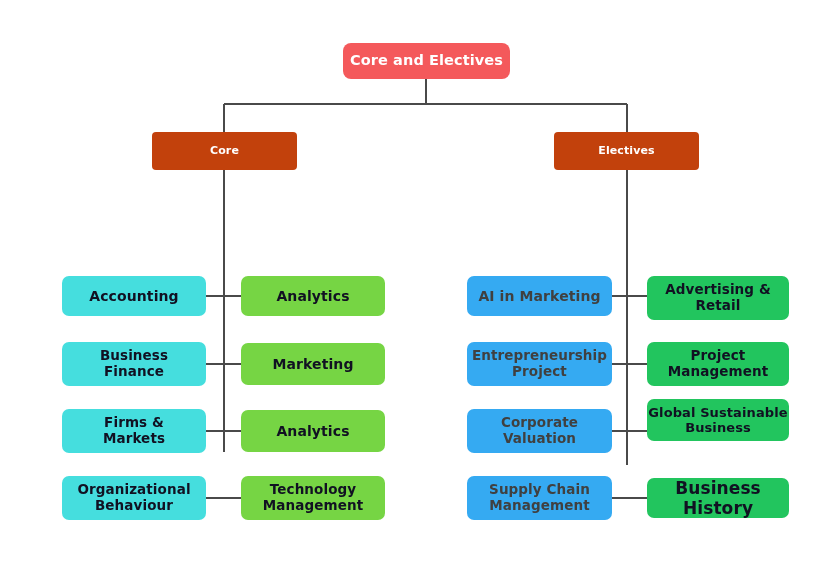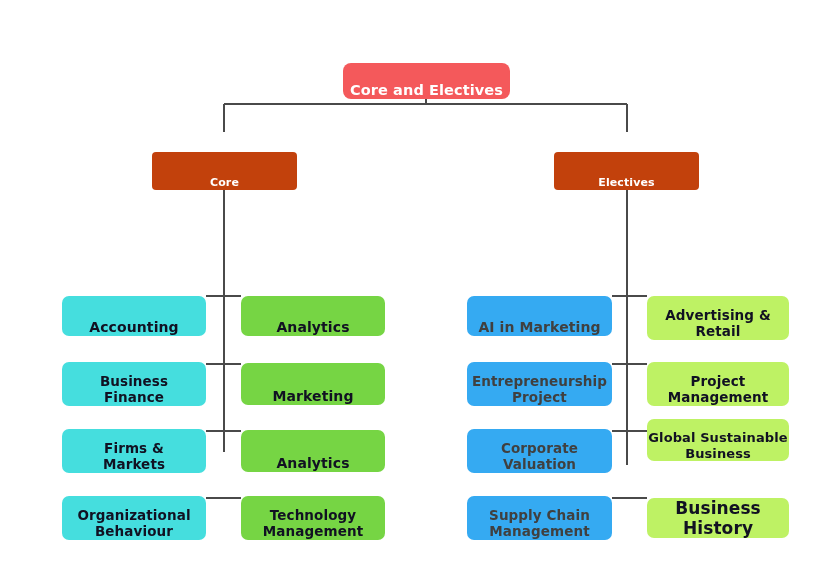--- a/index.html
+++ b/index.html
@@ -30,27 +30,26 @@
     height: 562px;
     z-index: 1;
   }
 
   
   .node {
     position: absolute;
     z-index: 2;
     box-sizing: border-box;
     display: flex;
-    align-items: flex-end;
+    align-items: center;
     justify-content: center;
     text-align: center;
     border-radius: 7px;
     line-height: 1.18;
     letter-spacing: 0.1px;
-    margin-top: 20px;
   }
 
   .node-label {
     display: block;
     width: 100%;
     white-space: pre-line;
   }
 
   
   .node.root {
@@ -72,21 +71,21 @@
 
   
   .node.leaf {
     font-size: 14px;
     font-weight: bold;
     color: #111122;
   }
   .node.leaf.cyan   { background: #45dede; }
   .node.leaf.green  { background: #76d544; }
   .node.leaf.blue   { background: #35aaf2; color: #404040; }
-  .node.leaf.purple { background: #bef264; }
+  .node.leaf.purple { background: #22c55e; }
 
   .node.leaf.two-line { font-size: 13.5px; }
 </style>
 </head>
 <body>
 
 <div id="chart-canvas">
 
   <svg id="connector-layer" viewBox="0 0 831 562" width="831" height="562" xmlns="http://www.w3.org/2000/svg">
     <g stroke="#4a4a4a" stroke-width="1.6" fill="none" shape-rendering="crispEdges">

